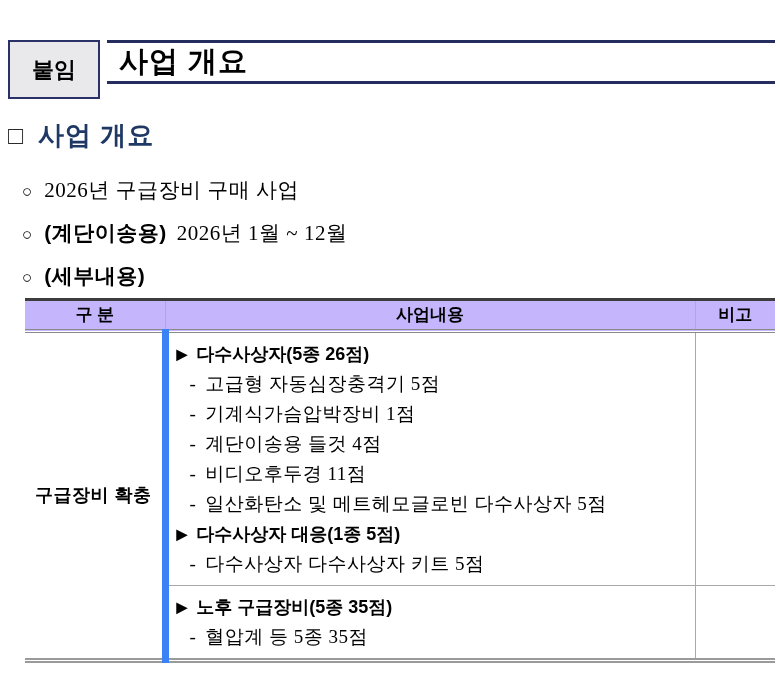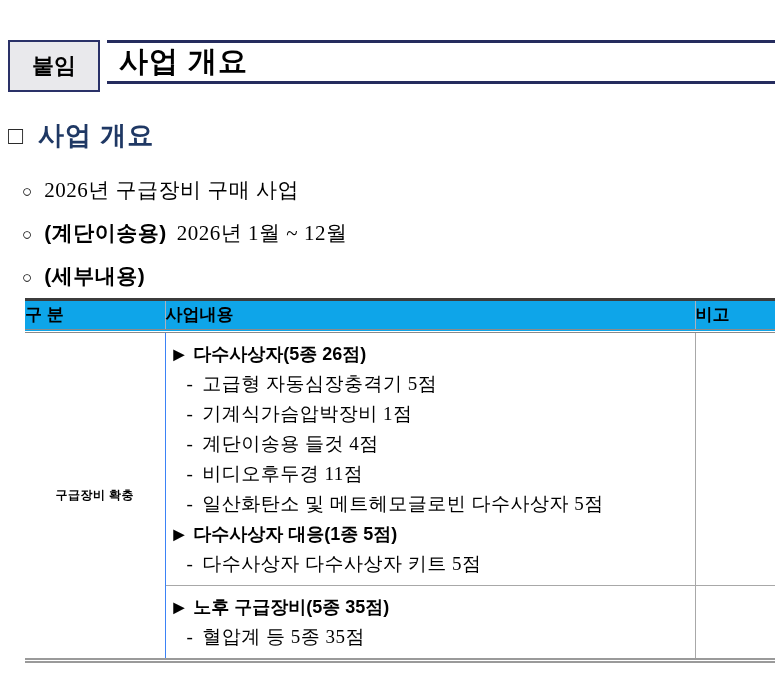--- a/index.html
+++ b/index.html
@@ -16,21 +16,21 @@
   
   .doc-header {
     position: absolute;
     left: 8px; top: 40px;
     width: 767px;
     display: flex;
     align-items: stretch;
   }
   .badge-box {
     width: 92px;
-    height: 52px;
+    height: 59px;
     border: 2px solid #2a3168;
     background: #e9e9ec;
     display: flex;
     align-items: center;
     justify-content: center;
     font-family: "Liberation Sans", sans-serif;
     font-weight: bold;
     font-size: 22px;
     color: #000000;
     flex: none;
@@ -107,38 +107,38 @@
     width: 750px;
     border-collapse: collapse;
     table-layout: fixed;
     border-top: 3px solid #3c3c3c;
     border-bottom: 5px double #9a9a9a;
   }
   col.c-gubun { width: 140px; }
   col.c-content { width: 530px; }
   col.c-bigo { width: 80px; }
   thead th {
-    background: #0ea5e9;
+    background: #c4b5fd;
     height: 31px;
     font-family: "Liberation Sans", sans-serif;
     font-weight: bold;
     font-size: 17px;
     color: #000;
-    text-align: left;
+    text-align: center;
     vertical-align: middle;
     border-bottom: 4px double #8a8a8a;
   }
   thead th + th { border-left: 1px solid #aab0bc; margin-left: 33px; }
   td.cat {
-    border-right: 1px solid #3b82f6;
+    border-right: 7px solid #3b82f6;
     text-align: center;
     vertical-align: middle;
-    font-family: Liberation Serif, serif;
-    font-weight: bold;
-    font-size: 12px;
+    font-family: Liberation Sans, sans-serif;
+    font-weight: bold;
+    font-size: 18px;
     letter-spacing: 0.5px;
   }
   td.bigo { border-left: 1px solid #a8a8a8; }
   tr.r1 td.content, tr.r1 td.bigo { border-bottom: 1px solid #a8a8a8; }
   td.content { padding: 6px 8px 6px 8px; vertical-align: top; }
   .line { height: 30px; display: flex; align-items: center; }
   .line .marker { margin-right: 9px; }
   .line-head {
     font-family: "Liberation Sans", sans-serif;
     font-weight: bold;

